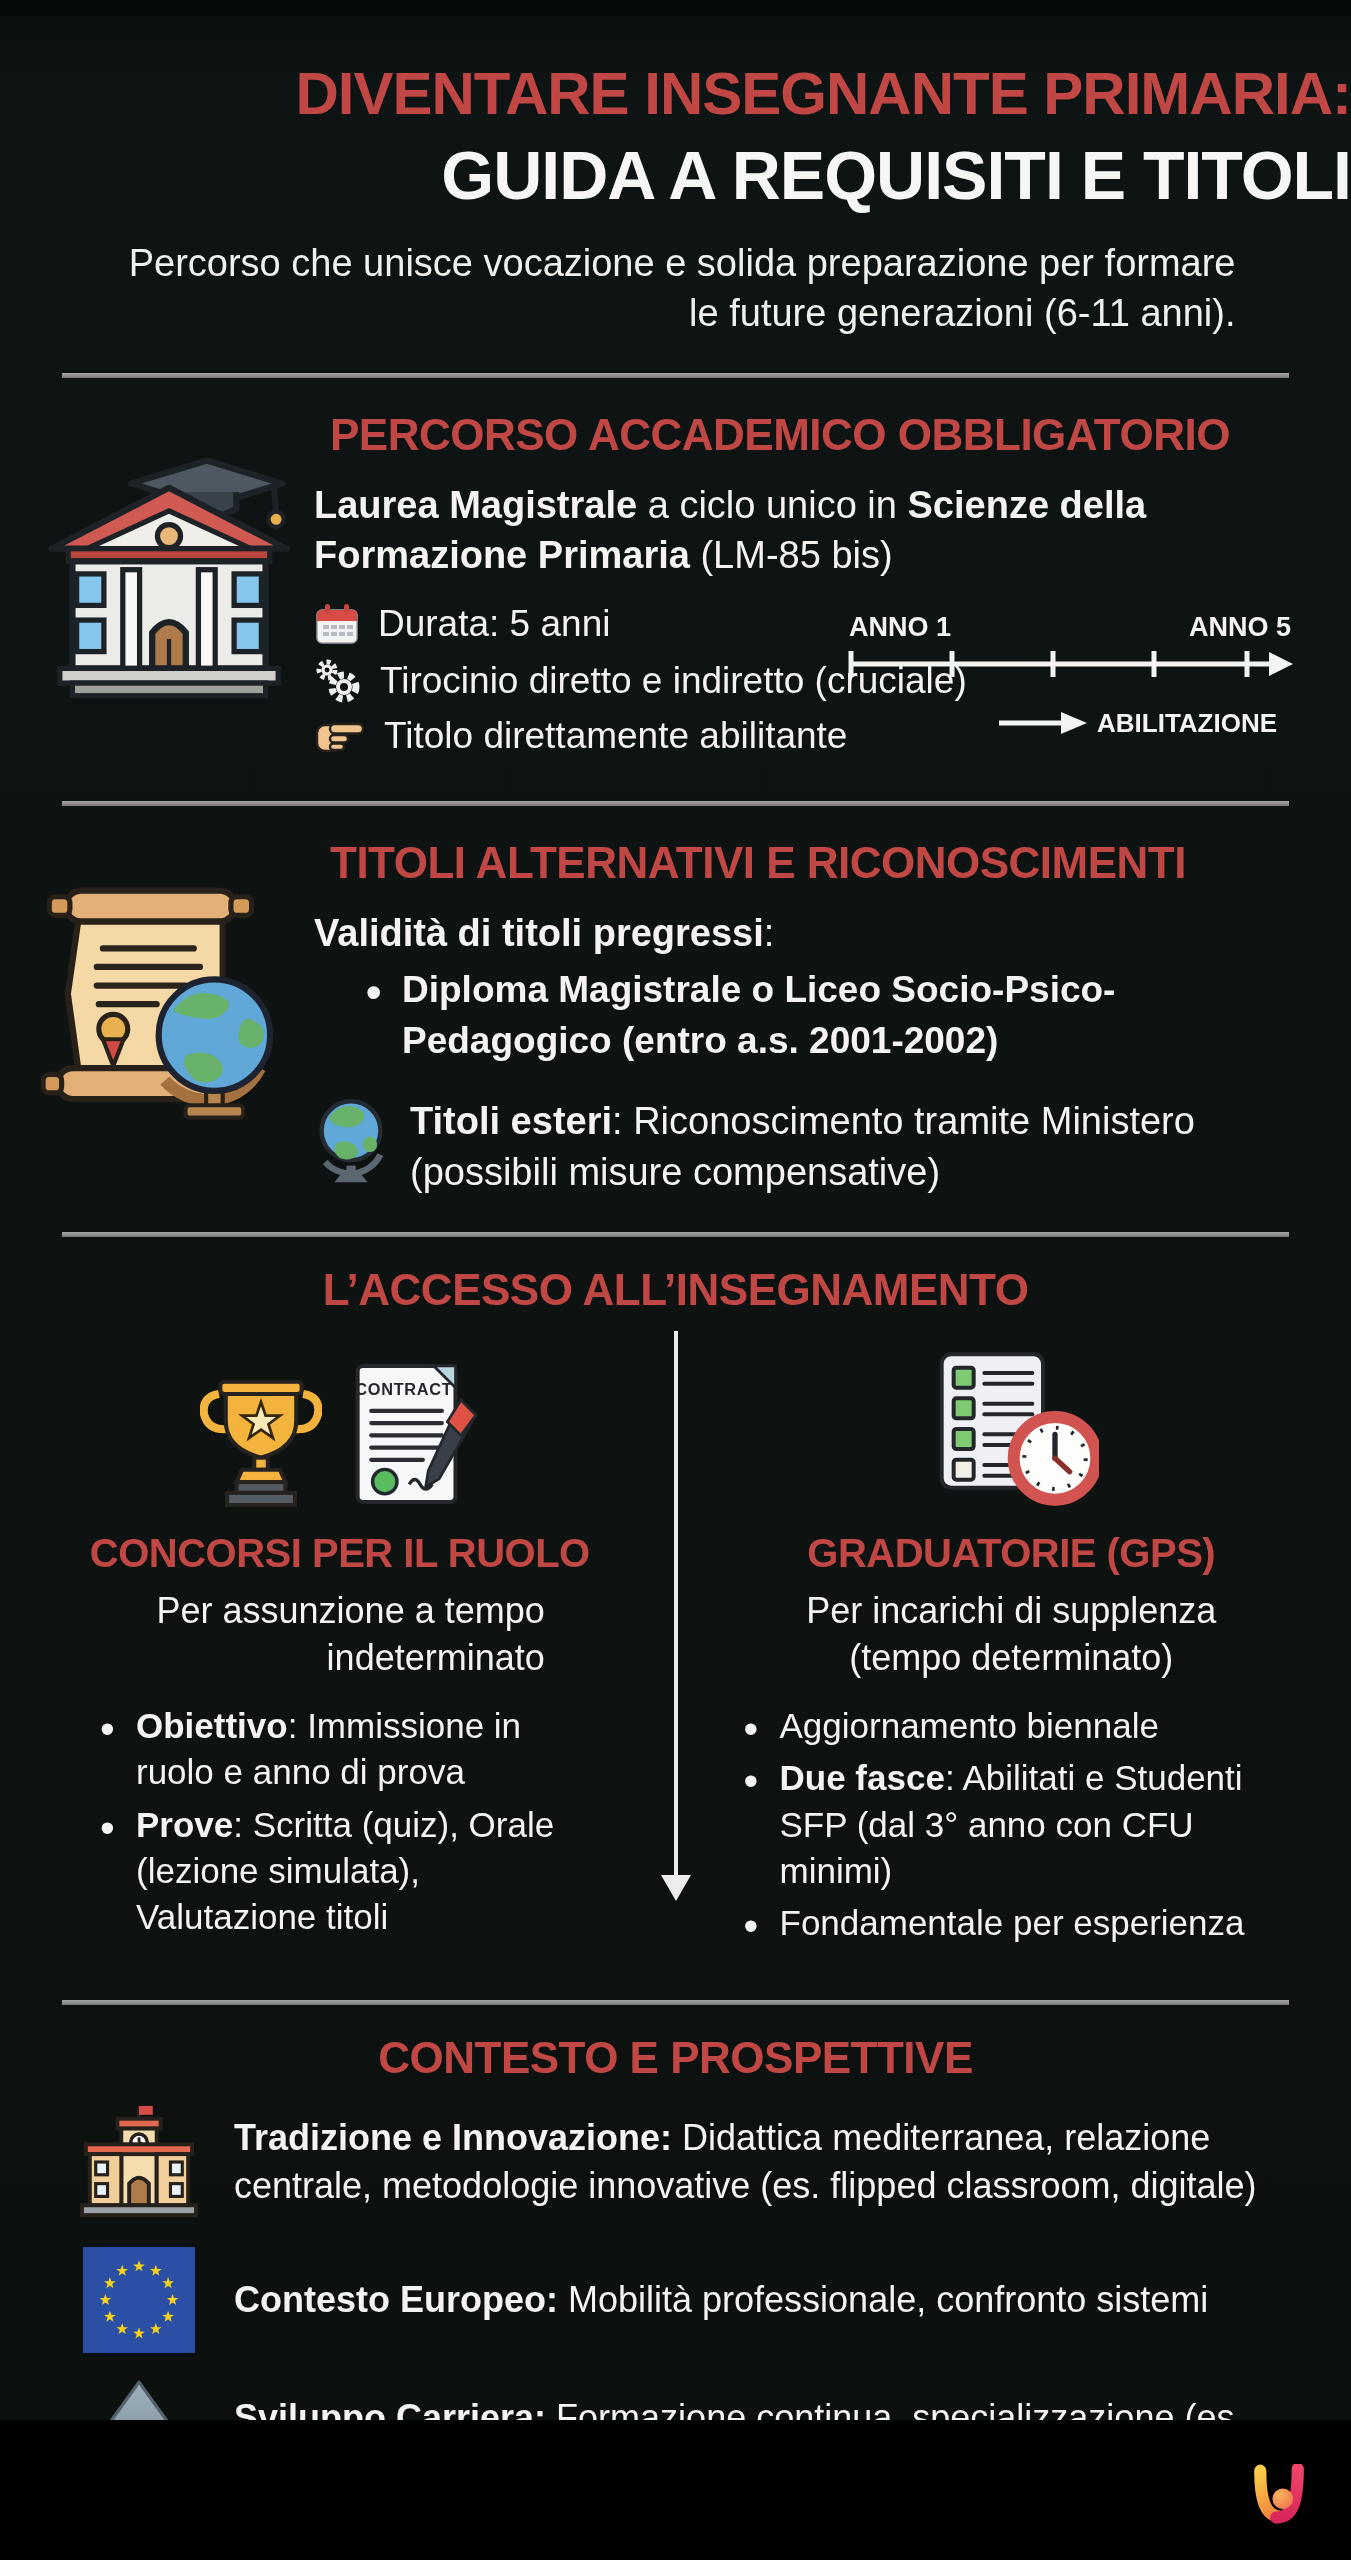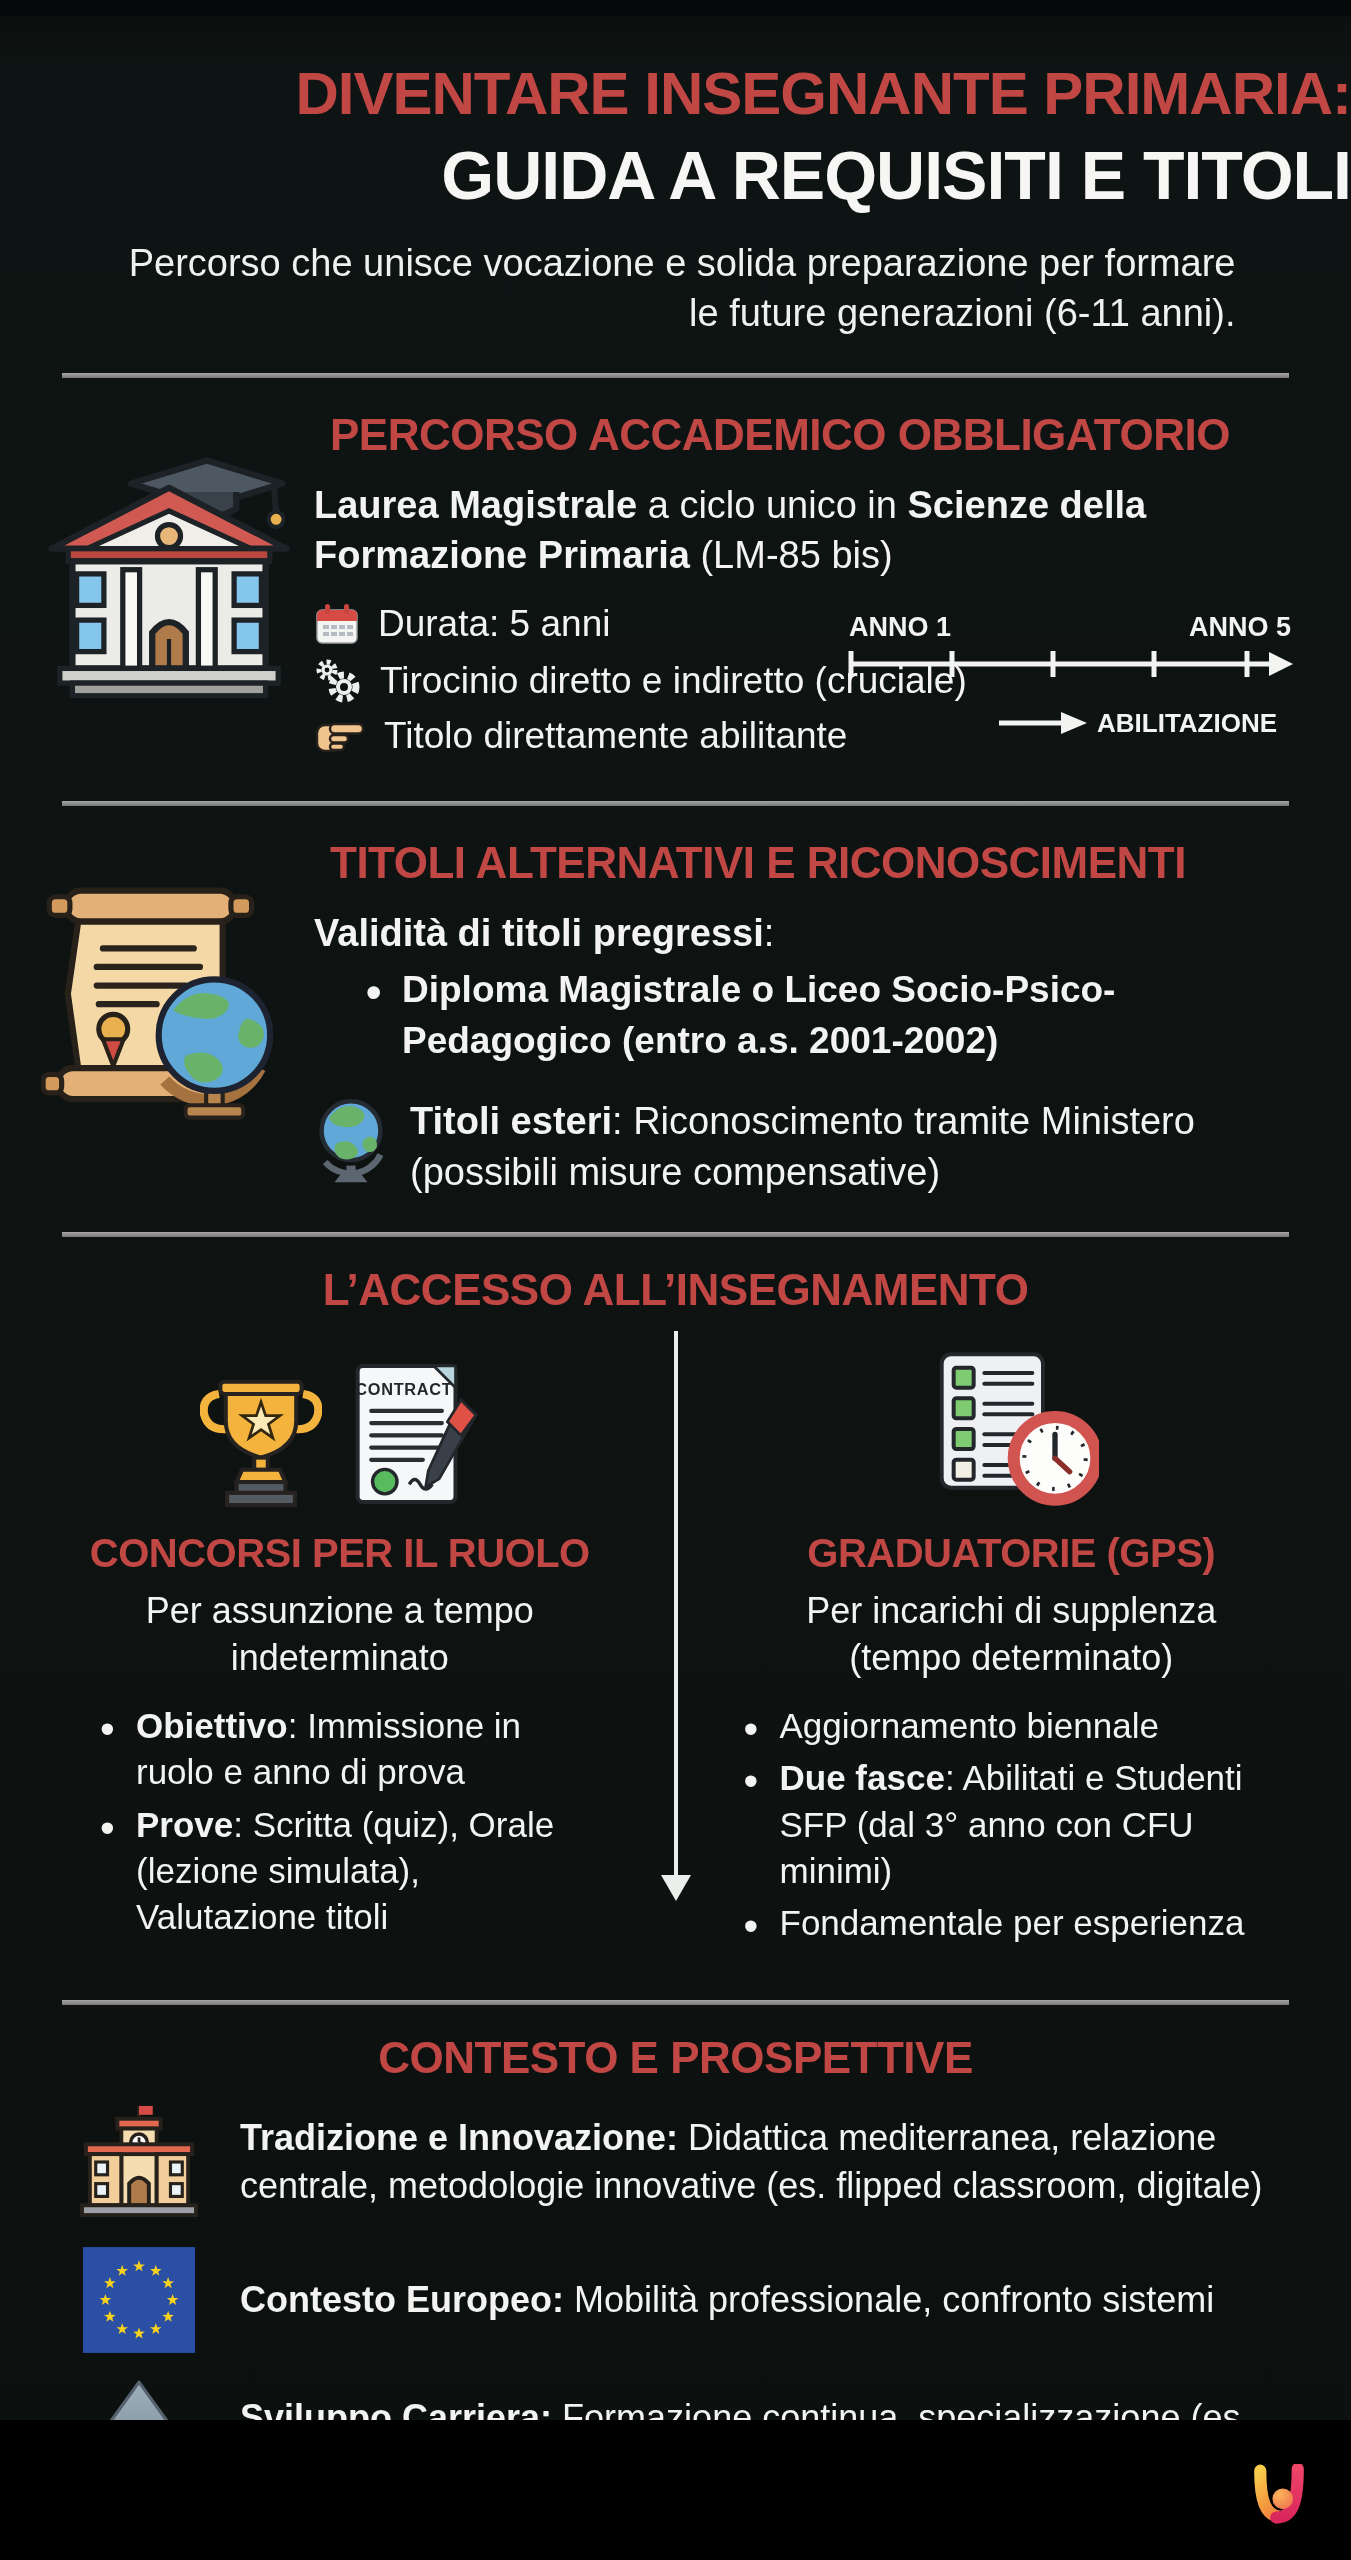--- a/index.html
+++ b/index.html
@@ -57,31 +57,31 @@
   .access-grid{position:relative;display:grid;grid-template-columns:1fr 1fr;column-gap:120px;padding:16px 64px 0;}
   .v-divider{position:absolute;left:calc(50% - 2px);top:6px;width:4px;height:548px;background:#eceeec;}
   .v-divider::after{
     content:"";position:absolute;left:-13px;bottom:-22px;width:0;height:0;
     border-left:15px solid transparent;border-right:15px solid transparent;border-top:26px solid #eceeec;
   }
   .col{display:flex;flex-direction:column;align-items:center;}
   .col-icons{display:flex;align-items:flex-end;gap:22px;height:172px;}
   h3.col-header{margin:18px 0 0;font-size:40px;font-weight:800;letter-spacing:-0.5px;color:var(--accent);text-align:center;}
   .col-sub{margin:12px auto 0;font-size:36px;line-height:1.3;text-align:center;}
-  .col-sub.left{max-width:410px;}
+  .col-sub.left{max-width:410px;text-align:right;}
   .col-sub.right{max-width:470px;}
   ul.col-list{list-style:none;margin:22px 0 0;padding:0;align-self:flex-start;}
   ul.col-list li{position:relative;padding-left:38px;font-size:35px;line-height:1.32;margin-bottom:6px;}
   ul.col-list li::before{content:"\2022";position:absolute;left:2px;top:-2px;font-size:42px;color:#f3f4f1;}
   .col-list.left-list{margin-left:34px;max-width:470px;}
   .col-list.right-list{margin-left:6px;max-width:550px;}
 
   
   .s4-rows{padding:10px 58px 0 64px;}
-  .s4-row{display:grid;grid-template-columns:150px 1fr;column-gap:26px;align-items:center;margin-bottom:26px;}
+  .s4-row{display:grid;grid-template-columns:150px 1fr;column-gap:20px;align-items:center;margin-bottom:26px;}
   .s4-row .icon-cell{align-items:center;}
   .s4-row p{margin:0;font-size:36px;line-height:1.34;max-width:1090px;}
 
   
   .footer{position:absolute;left:0;bottom:0;width:100%;height:140px;background:var(--footer);}
   .brand-logo{position:absolute;right:42px;top:44px;}
 </style>
 </head>
 <body>
 

